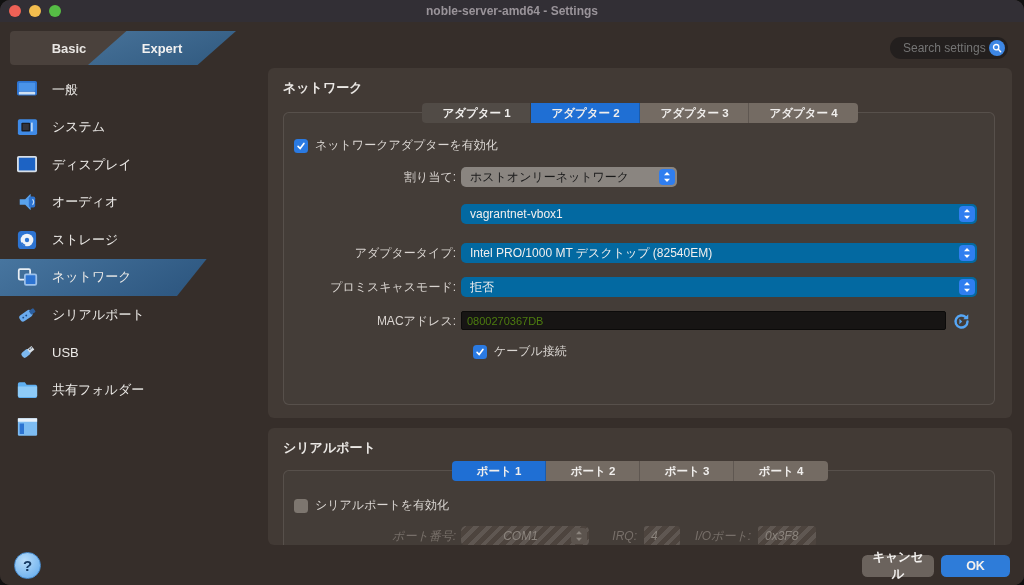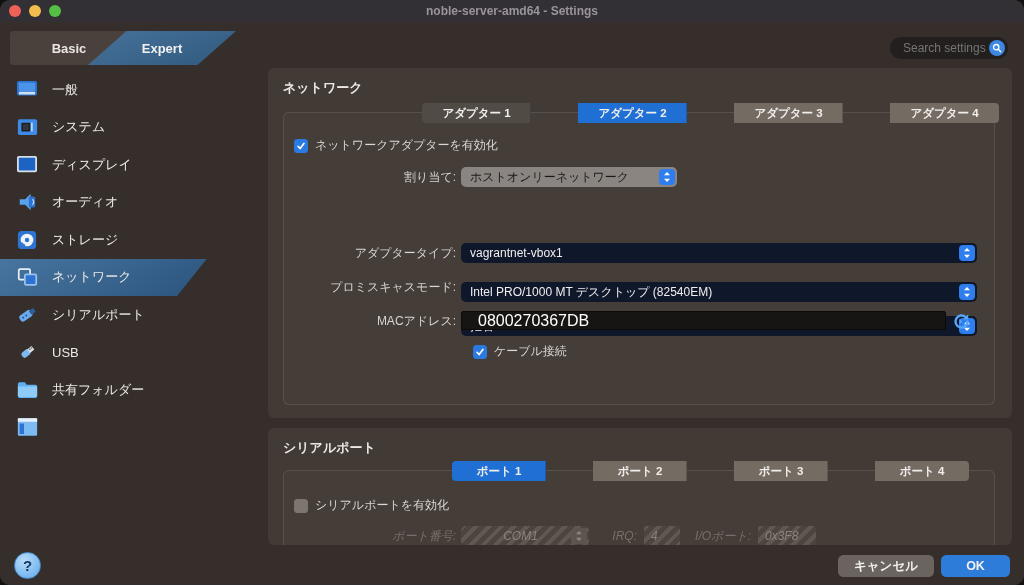--- a/index.html
+++ b/index.html
@@ -37,63 +37,63 @@
   
   .panel{position:absolute;left:268px;width:744px;background:#423a35;border-radius:6px;}
   .panel1{top:68px;height:350px;}
   .panel2{top:428px;height:117px;overflow:hidden;}
   .panel-title{position:absolute;left:15px;top:11px;color:#ebe8e5;font-size:13px;font-weight:bold;}
   .groupbox{position:absolute;left:15px;width:712px;border:1px solid rgba(255,255,255,0.10);border-radius:6px;background:rgba(255,255,255,0.015);box-sizing:border-box;}
   .gb1{top:44px;height:293px;}
   .gb2{top:42px;height:90px;padding-left:12px;}
 
   
-  .tabs{position:absolute;display:flex;height:32px;z-index:3;gap:47px;}
+  .tabs{position:absolute;display:flex;height:32px;z-index:3;}
   .tabs1{top:35px;left:154px;}
   .tabs2{top:33px;left:184px;}
   .tab{height:20px;display:flex;align-items:center;justify-content:center;color:#f0eeec;font-size:11.5px;font-weight:bold;
     background:#675f58;box-shadow:inset -1px 0 0 rgba(0,0,0,0.18);}
   .tabs1 .tab{width:109px;}
   .tabs2 .tab{width:94px;}
   .tab:first-child{border-radius:4px 0 0 4px;}
   .tab:last-child{border-radius:0 4px 4px 0;box-shadow:none;}
   .tab.darker{background:#514b46;}
   .tab.lighter{background:#746b63;}
   .tab.active{background:#1f6fd4;}
   .flabel{position:absolute;width:172px;text-align:right;color:#d9d4d0;font-size:12px;line-height:20px;}
   .checkrow{position:absolute;display:flex;align-items:center;gap:7px;color:#dbd7d3;font-size:12px;}
   .checkbox{width:14px;height:14px;border-radius:3.5px;flex:none;display:flex;align-items:center;justify-content:center;}
   .checkbox.checked{background:#2a7ae2;}
   .checkbox.unchecked{background:#7d766f;}
 
   .combo{position:absolute;height:20px;border-radius:5px;display:flex;align-items:center;box-sizing:border-box;padding:0 2px 0 9px;}
   .combo.light{background:#8a8580;color:#1a1a1a;}
-  .combo.dark{background:#0f172a;color:#f1efee;margin-top:39px;}
+  .combo.dark{background:#0369a1;color:#f1efee;}
   .combo .cval{flex:1;font-size:12px;white-space:nowrap;overflow:hidden;}
   .stepper{width:16px;height:16px;border-radius:4px;background:#2f7ef0;display:flex;align-items:center;justify-content:center;flex:none;}
 
-  .textfield{position:absolute;height:19px;background:#171514;border:1px solid #0c0b0a;border-radius:2px;color:#ffffff;
-    font-size:16px;font-family:"Liberation Sans",sans-serif;padding:0 16px;box-sizing:border-box;outline:none;}
+  .textfield{position:absolute;height:19px;background:#171514;border:1px solid #0c0b0a;border-radius:2px;color:#4d7c0f;
+    font-size:11px;font-family:"Liberation Sans",sans-serif;padding:0 5px;box-sizing:border-box;outline:none;}
   .refresh-btn{position:absolute;width:18px;height:18px;background:transparent;border:none;padding:0;display:flex;align-items:center;justify-content:center;}
 
   
   .disabled-label{position:absolute;color:#776f69;font-size:12px;font-style:italic;text-align:right;line-height:20px;}
   .hatch{background:#4d443e;background-image:repeating-linear-gradient(135deg,rgba(255,255,255,0.10) 0 4px,transparent 4px 9px);}
   .combo.disabled{color:#8b847d;font-style:italic;}
   .combo.disabled .stepper{background:#5c544e;}
   .dis-box{position:absolute;height:20px;border-radius:3px;color:#8b847d;font-size:12px;font-style:italic;display:flex;align-items:center;padding:0 7px;box-sizing:border-box;}
 
   
   .footer{position:absolute;left:0;right:0;bottom:0;height:40px;background:#362e2a;}
   .help-btn{position:absolute;left:14px;top:7px;width:25px;height:25px;border-radius:50%;border:1px solid #4a8ed0;
     background:radial-gradient(circle at 38% 30%,#b8dcf9,#5ea8ec);color:#173a63;font-weight:bold;font-size:15px;
     display:flex;align-items:center;justify-content:center;}
   .btn{position:absolute;top:10px;height:22px;border:none;border-radius:5.5px;font-size:12.5px;font-weight:bold;color:#f2f0ee;
     font-family:"Liberation Sans",sans-serif;display:flex;align-items:center;justify-content:center;}
-  .btn.cancel{right:90px;width:96px;background:#6b635d;}
+  .btn.cancel{right:90px;width:72px;background:#6b635d;}
   .btn.ok{right:14px;width:69px;background:#2e7cd9;}
 </style>
 </head>
 <body>
 
 <div class="window">
 
   <div class="titlebar">
     <div class="traffic">
       <div class="light red"></div>

